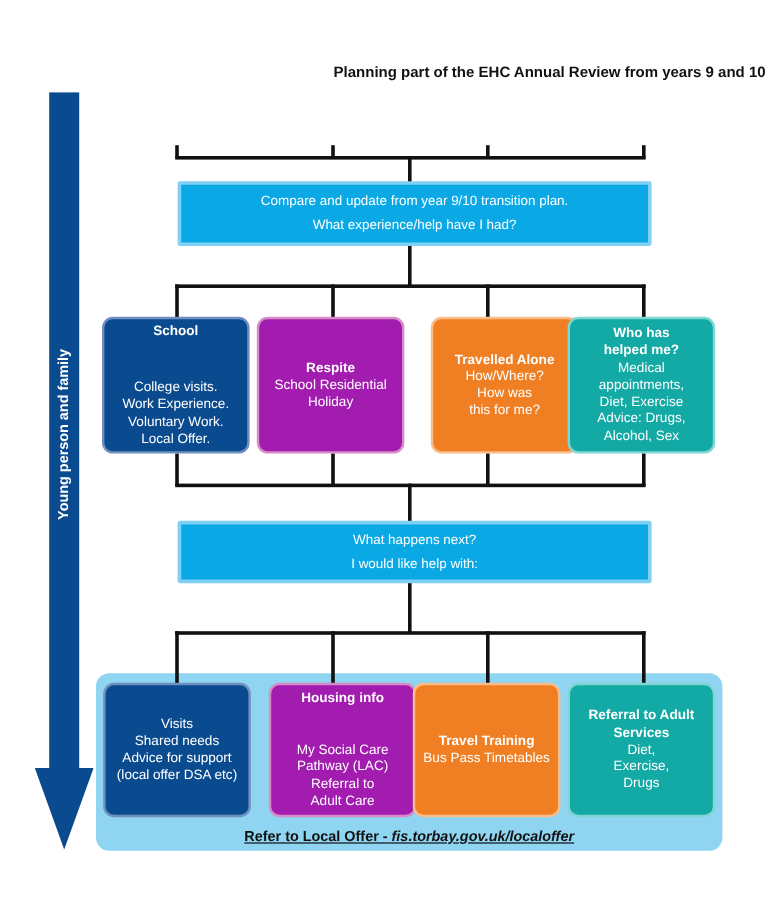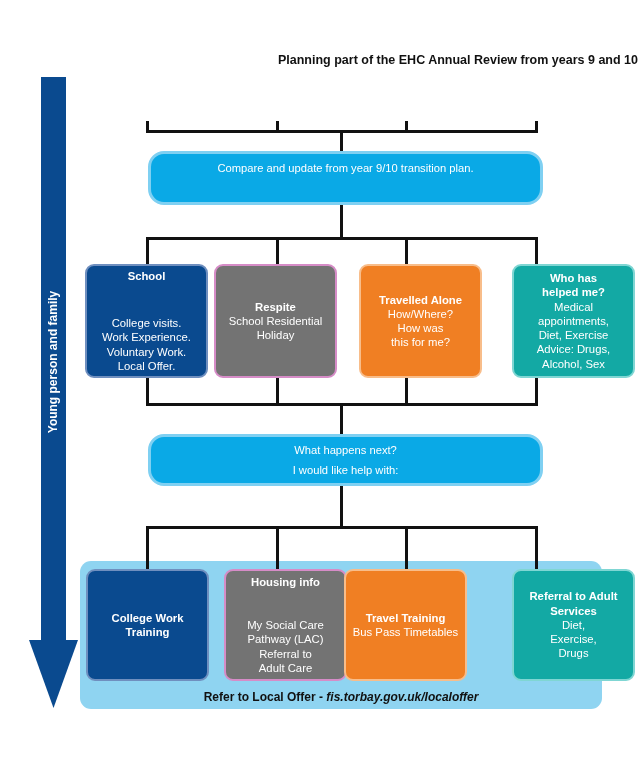--- a/index.html
+++ b/index.html
@@ -3,36 +3,36 @@
 <meta charset="utf-8">
 <style>
   html, body { margin: 0; padding: 0; background: #ffffff; }
   body { width: 638px; height: 769px; position: relative; overflow: hidden;
          font-family: "Liberation Sans", sans-serif; }
   .abs { position: absolute; }
   .title { left: 0; width: 638px; top: 53px; text-align: right; font-size: 12.5px;
            font-weight: bold; color: #111; }
   .line { position: absolute; background: #111; }
   .wide-box { position: absolute; left: 148px; width: 395px; background: #0aa9e6;
-              border-radius: 16px; border: 3px solid #7fd0f2; color: #fff;
+              border-radius: 2px; border: 3px solid #7fd0f2; color: #fff;
               text-align: center; font-size: 11.2px; box-sizing: border-box; }
   .wide-box .ln { display: block; line-height: 22px; }
   .card { position: absolute; width: 123px; border-radius: 9px; color: #fff; text-align: center;
           font-size: 11.3px; line-height: 14.2px; box-sizing: border-box; display: flex;
           flex-direction: column; justify-content: center; align-items: center; padding: 4px 5px; }
   .card .head { font-weight: bold; display: block; }
   .card .body { display: block; white-space: pre-line; }
   .navy { background: #0a4a8f; border: 2px solid #6f8fbf; }
-  .purple { background: #737373; border: 2px solid #d68cc7; }
+  .purple { background: #a21caf; border: 2px solid #d68cc7; }
   .orange { background: #f07f23; border: 2px solid #f8bd8a; }
-  .teal { background: #13a9a4; border: 2px solid #7fd6d3; margin-left: 39px; }
+  .teal { background: #13a9a4; border: 2px solid #7fd6d3; }
   .local-panel { position: absolute; left: 80px; top: 561px; width: 522px; height: 148px;
                  background: #8fd4f1; border-radius: 11px; }
   .local-text { position: absolute; left: 80px; width: 522px; top: 690px; text-align: center;
-                font-size: 12px; font-weight: bold; color: #111; }
+                font-size: 12px; font-weight: bold; color: #111; text-decoration: underline; }
   .local-text i { font-style: italic; }
   .arrow-shaft { position: absolute; left: 41px; top: 77px; width: 25px; height: 568px; background: #0a4a8f; }
   .arrow-label { position: absolute; left: 53px; top: 362px; transform: translate(-50%, -50%) rotate(-90deg);
                  white-space: nowrap; color: #fff; font-weight: bold; font-size: 12px; }
 </style>
 </head>
 <body>
 
 <div class="abs title">Planning part of the EHC Annual Review from years 9 and 10</div>
 
@@ -48,20 +48,21 @@
   <div class="line" style="left:146px; top:130px; width:392px; height:3px;"></div>
   <div class="line" style="left:146px; top:121px; width:3px; height:11px;"></div>
   <div class="line" style="left:276px; top:121px; width:3px; height:11px;"></div>
   <div class="line" style="left:405px; top:121px; width:3px; height:11px;"></div>
   <div class="line" style="left:535px; top:121px; width:3px; height:11px;"></div>
   <div class="line" style="left:340px; top:130px; width:3px; height:22px;"></div>
 </div>
 
 <div class="wide-box" style="top:151px; height:54px; padding-top:3px;">
   <span class="ln">Compare and update from year 9/10 transition plan.</span>
+  <span class="ln" style="margin-top:-2px;">What experience/help have I had?</span>
 </div>
 
 <div>
   <div class="line" style="left:340px; top:205px; width:3px; height:34px;"></div>
   <div class="line" style="left:146px; top:237px; width:392px; height:3px;"></div>
   <div class="line" style="left:146px; top:237px; width:3px; height:28px;"></div>
   <div class="line" style="left:276px; top:237px; width:3px; height:28px;"></div>
   <div class="line" style="left:405px; top:237px; width:3px; height:28px;"></div>
   <div class="line" style="left:535px; top:237px; width:3px; height:28px;"></div>
 </div>
@@ -116,22 +117,24 @@
 <div class="local-panel"></div>
 
 <div>
   <div class="line" style="left:146px; top:526px; width:3px; height:45px;"></div>
   <div class="line" style="left:276px; top:526px; width:3px; height:45px;"></div>
   <div class="line" style="left:405px; top:526px; width:3px; height:45px;"></div>
   <div class="line" style="left:535px; top:526px; width:3px; height:45px;"></div>
 </div>
 
 <div class="card navy" style="left:86px; top:569px; height:112px;">
-  <span class="head" style="white-space:pre-line;">College Work
-Training</span>
+  <span class="body">Visits
+Shared needs
+Advice for support
+(local offer DSA etc)</span>
 </div>
 <div class="card purple" style="left:224px; top:569px; height:112px;justify-content:space-between;">
   <span class="head">Housing info</span>
   <span class="body">My Social Care
 Pathway (LAC)
 Referral to
 Adult Care</span>
 </div>
 <div class="card orange" style="left:344px; top:569px; height:112px;">
   <span class="head">Travel Training</span>

